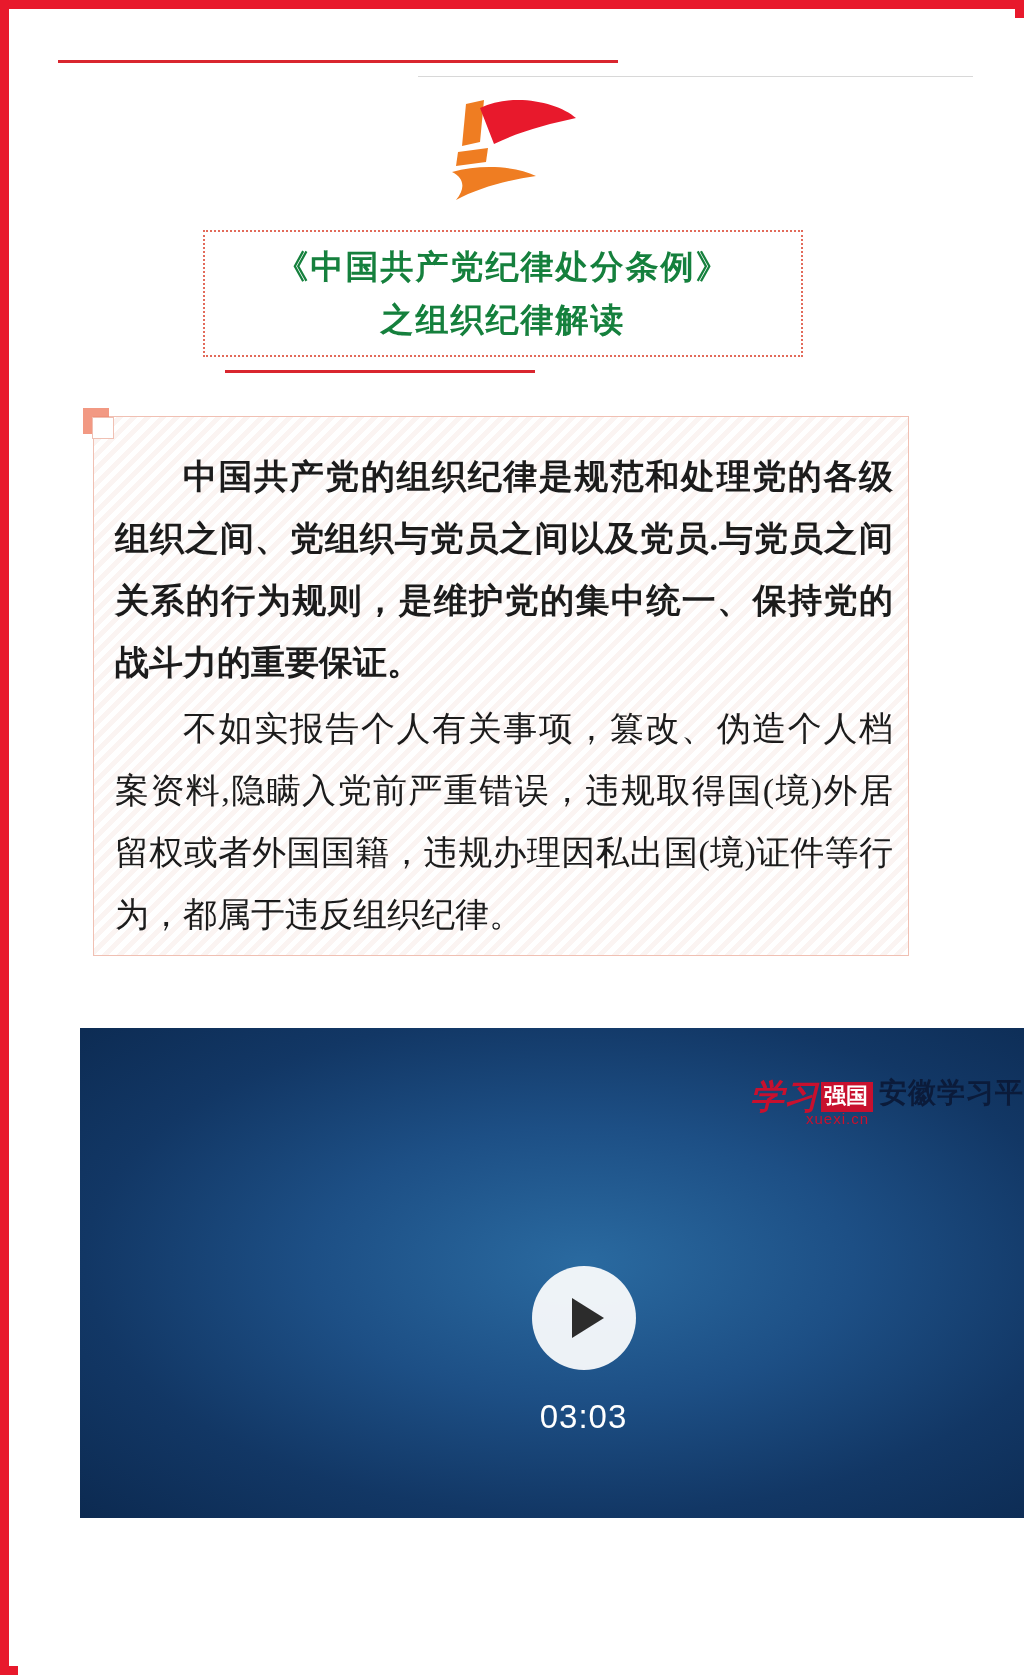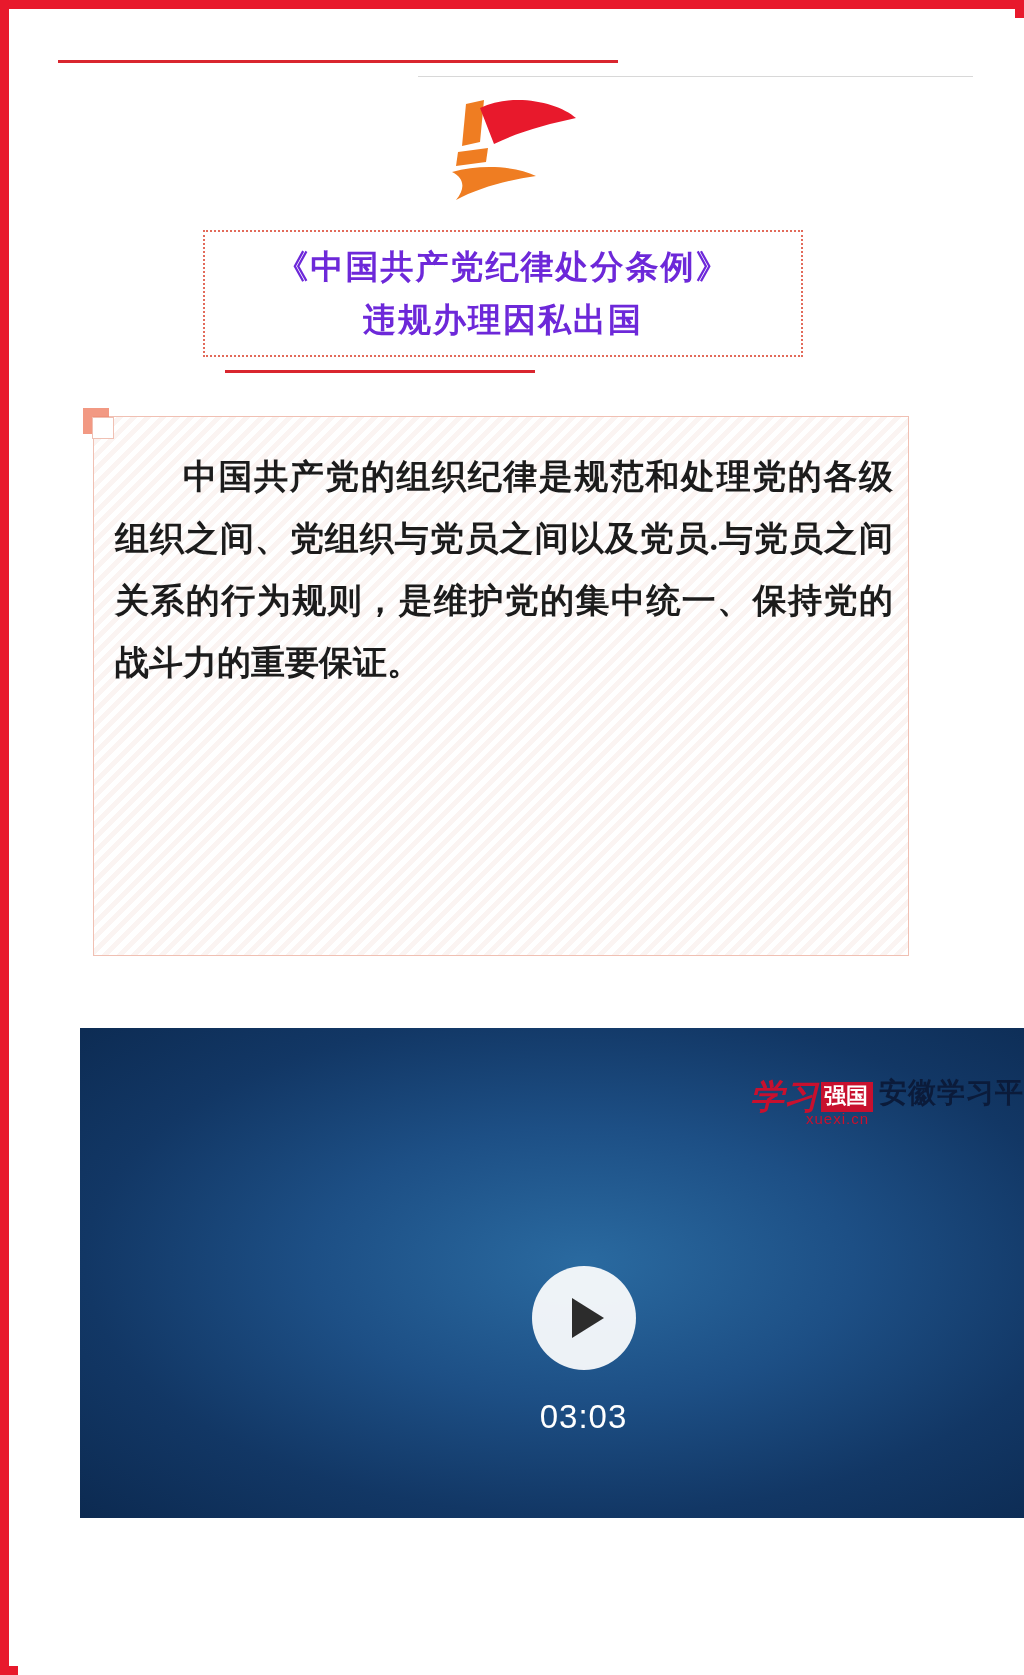--- a/index.html
+++ b/index.html
@@ -68,21 +68,21 @@
     width: 600px;
     height: 127px;
     box-sizing: border-box;
     border: 2px dotted #e26a5a;
     display: flex;
     flex-direction: column;
     align-items: center;
     justify-content: center;
   }
   .title-line {
-    color: #6d28d9;
+    color: #15803d;
     font-size: 33px;
     font-weight: 700;
     letter-spacing: 2px;
     line-height: 1.6;
     font-family: "Liberation Serif", serif;
     white-space: nowrap;
   }
   .rule-under-title {
     position: absolute;
     left: 207px;
@@ -254,30 +254,31 @@
         <path d="M58 8 L76 4 L72 46 L54 50 Z" fill="#ef7d22"></path>
         <path d="M72 12 C105 -4 150 6 168 22 C140 28 110 36 86 48 Z" fill="#e8192c"></path>
         <path d="M50 56 L80 52 L78 66 L48 70 Z" fill="#ef7d22"></path>
         <path d="M44 76 C72 68 108 70 128 80 C100 84 70 92 48 104 C58 92 56 82 44 76 Z" fill="#ef7d22"></path>
         <path d="M60 78 L86 74 L84 86 L58 90 Z" fill="#e8192c" opacity="0.0"></path>
       </svg>
     </div>
 
     <div class="title-box">
       <div class="title-line">《中国共产党纪律处分条例》</div>
-      <div class="title-line">违规办理因私出国</div>
+      <div class="title-line">之组织纪律解读</div>
     </div>
     <div class="rule-under-title"></div>
 
     <div class="body-panel"></div>
     <div class="corner-mark"></div>
     <div class="corner-mark-inner"></div>
 
     <div class="body-text">
       <p class="para bold">中国共产党的组织纪律是规范和处理党的各级组织之间、党组织与党员之间以及党员.与党员之间关系的行为规则，是维护党的集中统一、保持党的战斗力的重要保证。</p>
+      <p class="para">不如实报告个人有关事项，篡改、伪造个人档案资料,隐瞒入党前严重错误，违规取得国(境)外居留权或者外国国籍，违规办理因私出国(境)证件等行为，都属于违反组织纪律。</p>
     </div>
 
     <div class="video-card">
       <div class="brand-logo">
         <div class="brand-mark">
           <span class="brand-char">学习</span>
           <span class="brand-chip">强国</span>
           <span class="brand-pinyin">xuexi.cn</span>
         </div>
         <div class="brand-sub">安徽学习平台</div>

